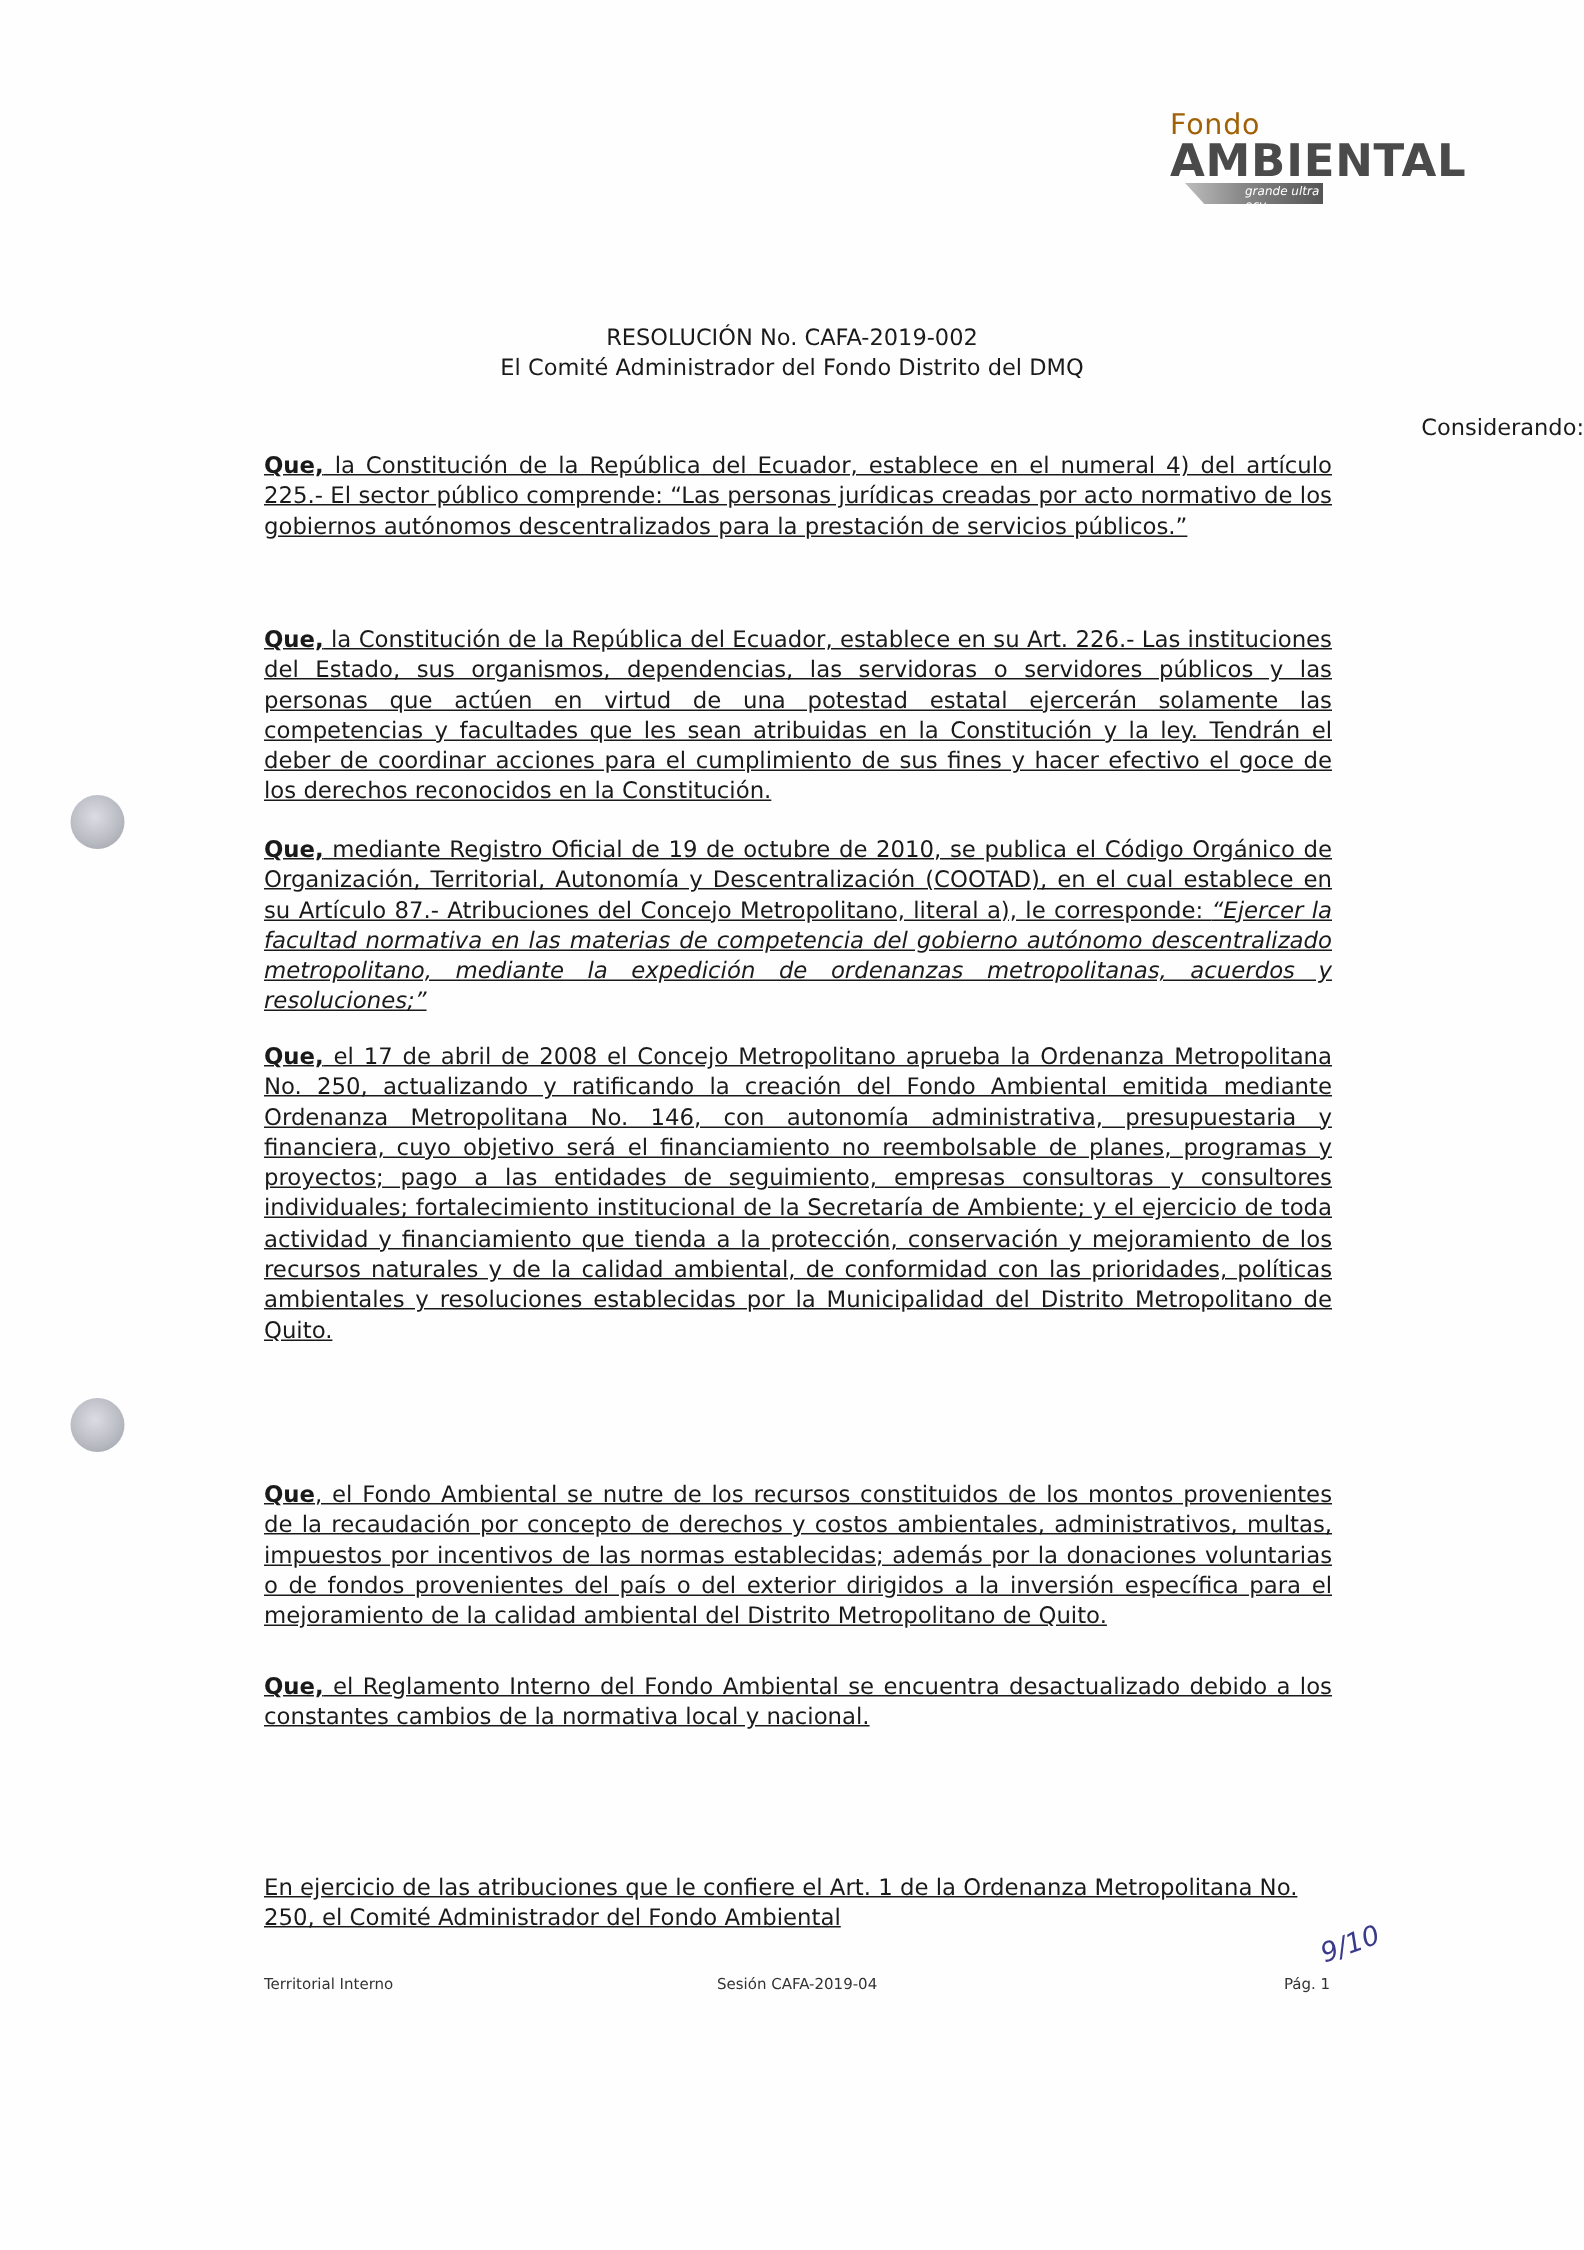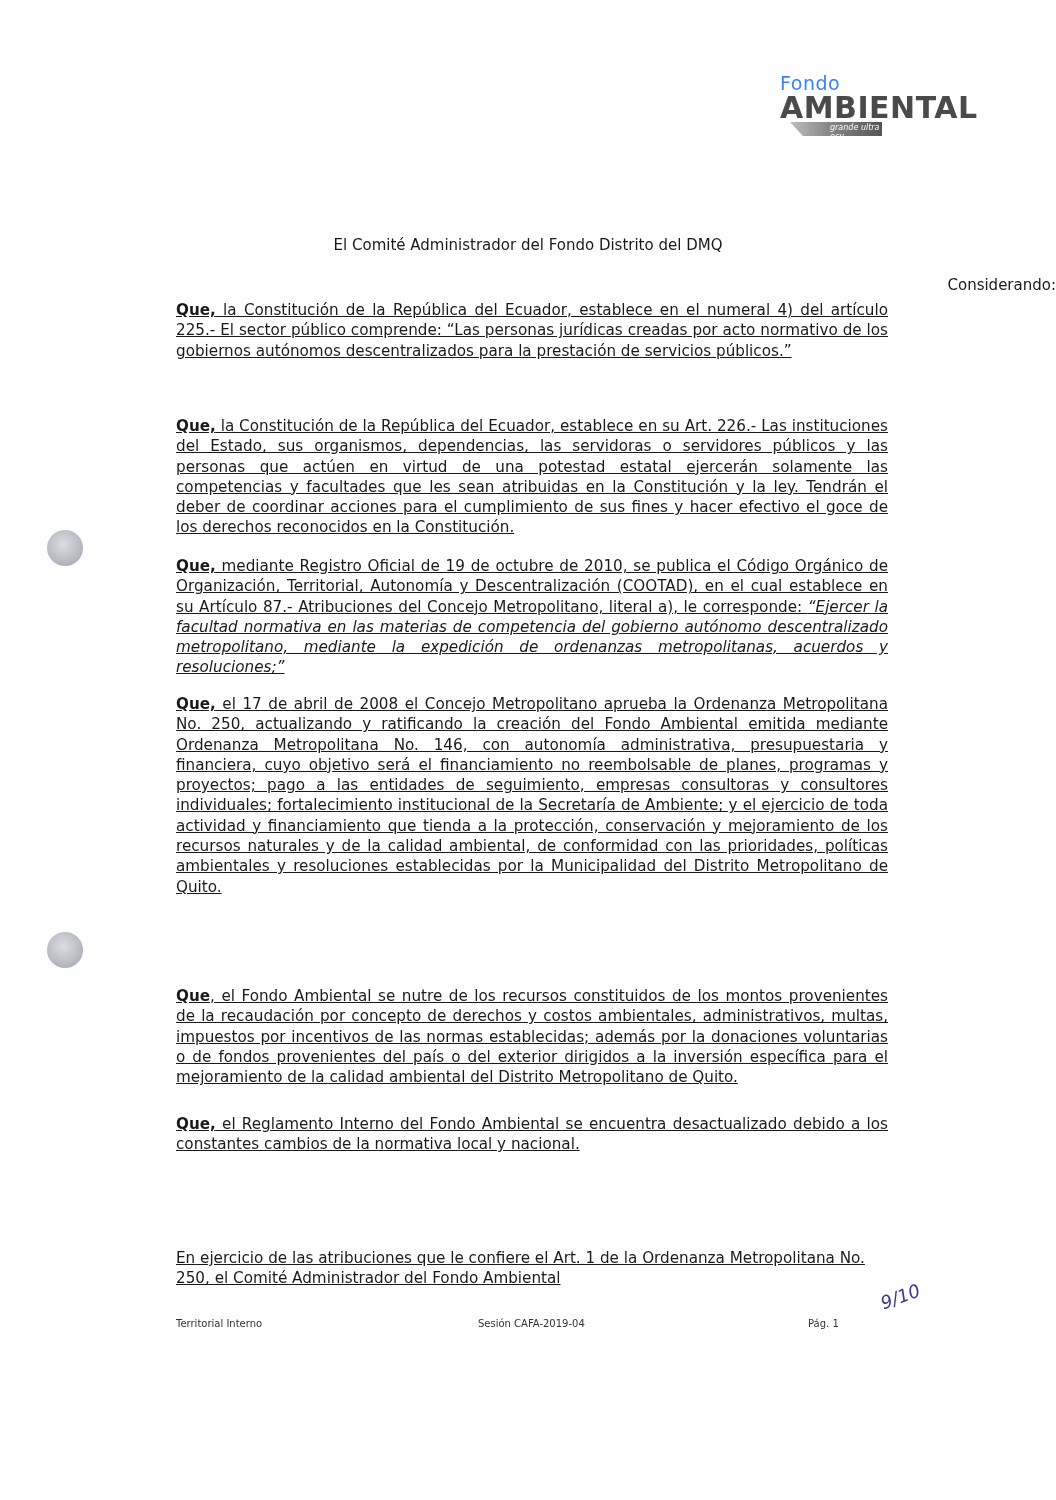--- a/index.html
+++ b/index.html
@@ -1,19 +1,19 @@
 <!DOCTYPE html>
 <html><head>
 <meta charset="utf-8">
 <style>
   html, body { margin:0; padding:0; background:#fff; }
   body { width:1056px; height:1500px; position:relative; overflow:hidden; font-family:"DejaVu Sans", sans-serif; color:#1a1a1a; }
   .page { position:absolute; inset:0; background:#fefefe; }
   .logo { position:absolute; left:780px; top:72px; width:110px; height:70px; }
-  .logo .fondo { position:absolute; left:0; top:0; font-size:19px; color:#3b82f6; letter-spacing:0.5px; }
+  .logo .fondo { position:absolute; left:0; top:0; font-size:19px; color:#a16207; letter-spacing:0.5px; }
   .logo .amb { position:absolute; left:0; top:18px; font-size:30px; font-weight:bold; color:#4a4a4a; letter-spacing:0.5px; }
   .logo .bar { position:absolute; left:10px; top:50px; width:92px; height:14px; background:linear-gradient(90deg,#bdbdbd 0%,#8a8a8a 40%,#555 100%); clip-path:polygon(0 0,100% 0,100% 100%,14% 100%); }
   .logo .tag { position:absolute; left:50px; top:51px; font-size:8px; font-style:italic; color:#fff; }
   .holes { position:absolute; left:47px; width:36px; height:36px; border-radius:50%; background:radial-gradient(circle at 45% 40%, #dcdde3 0%, #b8bac2 60%, #9a9ca6 100%); }
   .title { position:absolute; left:0; width:1056px; text-align:center; font-size:15px; }
   .para { position:absolute; left:176px; width:712px; font-size:15.2px; line-height:20.3px; text-align:justify;text-decoration:underline; }
   .para b { font-weight:bold; }
   .para i { font-style:italic; }
   .footer { position:absolute; top:1318px; font-size:10px; color:#333; }
   .sig { position:absolute; left:880px; top:1286px; font-size:18px; font-style:italic; color:#3a3a8a; transform:rotate(-20deg); }
@@ -26,20 +26,21 @@
   <div class="logo">
     <span class="fondo">Fondo</span>
     <span class="amb">AMBIENTAL</span>
     <span class="bar"></span>
     <span class="tag">grande ultra ecy</span>
   </div>
 
   <div class="holes" style="top:530px;"></div>
   <div class="holes" style="top:932px;"></div>
 
+  <div class="title" style="top:216px;">RESOLUCIÓN No. CAFA-2019-002</div>
   <div class="title" style="top:236px;">El Comité Administrador del Fondo Distrito del DMQ</div>
   <div class="title" style="top:276px;text-align:right;">Considerando:</div>
 
   <p class="para" style="top:300px;margin:0;"><b>Que,</b><span> la Constitución de la República del Ecuador, establece en el numeral 4) del artículo 225.- El sector público comprende: “Las personas jurídicas creadas por acto normativo de los gobiernos autónomos descentralizados para la prestación de servicios públicos.”</span></p>
 
   <p class="para" style="top:416px;margin:0;"><b>Que,</b><span> la Constitución de la República del Ecuador, establece en su Art. 226.- Las instituciones del Estado, sus organismos, dependencias, las servidoras o servidores públicos y las personas que actúen en virtud de una potestad estatal ejercerán solamente las competencias y facultades que les sean atribuidas en la Constitución y la ley. Tendrán el deber de coordinar acciones para el cumplimiento de sus fines y hacer efectivo el goce de los derechos reconocidos en la Constitución.</span></p>
 
   <p class="para" style="top:556px;margin:0;"><b>Que,</b><span> mediante Registro Oficial de 19 de octubre de 2010, se publica el Código Orgánico de Organización, Territorial, Autonomía y Descentralización (COOTAD), en el cual establece en su Artículo 87.- Atribuciones del Concejo Metropolitano, literal a), le corresponde: </span><i>“Ejercer la facultad normativa en las materias de competencia del gobierno autónomo descentralizado metropolitano, mediante la expedición de ordenanzas metropolitanas, acuerdos y resoluciones;”</i></p>
 
   <p class="para" style="top:694px;margin:0;"><b>Que,</b><span> el 17 de abril de 2008 el Concejo Metropolitano aprueba la Ordenanza Metropolitana No. 250, actualizando y ratificando la creación del Fondo Ambiental emitida mediante Ordenanza Metropolitana No. 146, con autonomía administrativa, presupuestaria y financiera, cuyo objetivo será el financiamiento no reembolsable de planes, programas y proyectos; pago a las entidades de seguimiento, empresas consultoras y consultores individuales; fortalecimiento institucional de la Secretaría de Ambiente; y el ejercicio de toda actividad y financiamiento que tienda a la protección, conservación y mejoramiento de los recursos naturales y de la calidad ambiental, de conformidad con las prioridades, políticas ambientales y resoluciones establecidas por la Municipalidad del Distrito Metropolitano de Quito.</span></p>
@@ -49,14 +50,14 @@
 
   <p class="para" style="top:1114px;margin:0;"><b>Que,</b><span> el Reglamento Interno del Fondo Ambiental se encuentra desactualizado debido a los constantes cambios de la normativa local y nacional.</span></p>
 
 
   <p class="para" style="top:1248px;margin:0;text-align:left;">En ejercicio de las atribuciones que le confiere el Art. 1 de la Ordenanza Metropolitana No. 250, el Comité Administrador del Fondo Ambiental</p>
 
   <div class="sig">9/10</div>
 
   <div class="footer" style="left:176px;">Territorial Interno</div>
   <div class="footer" style="left:478px;">Sesión CAFA-2019-04</div>
-  <div class="footer" style="left:808px;">Pág. 1</div>
+  <div class="footer" style="left:856px;">Pág. 1</div>
 </div>
 
 </body></html>

